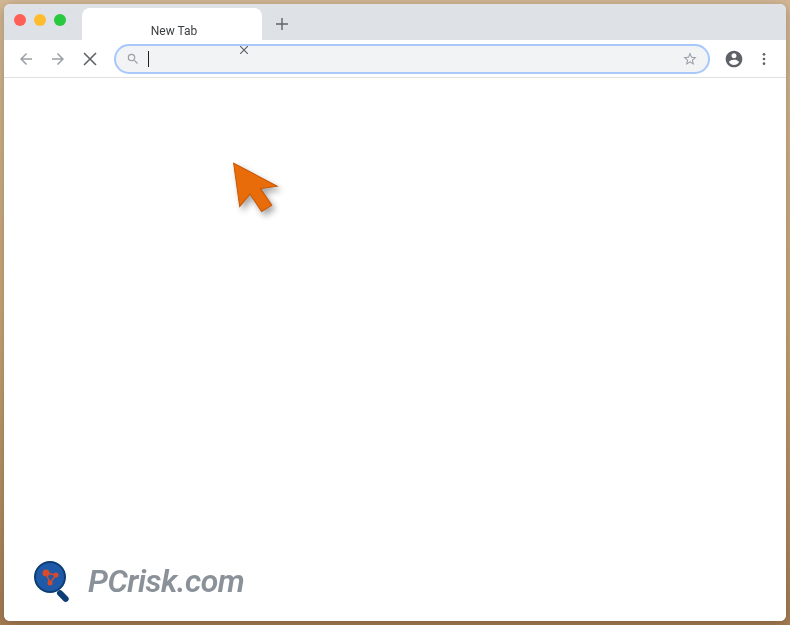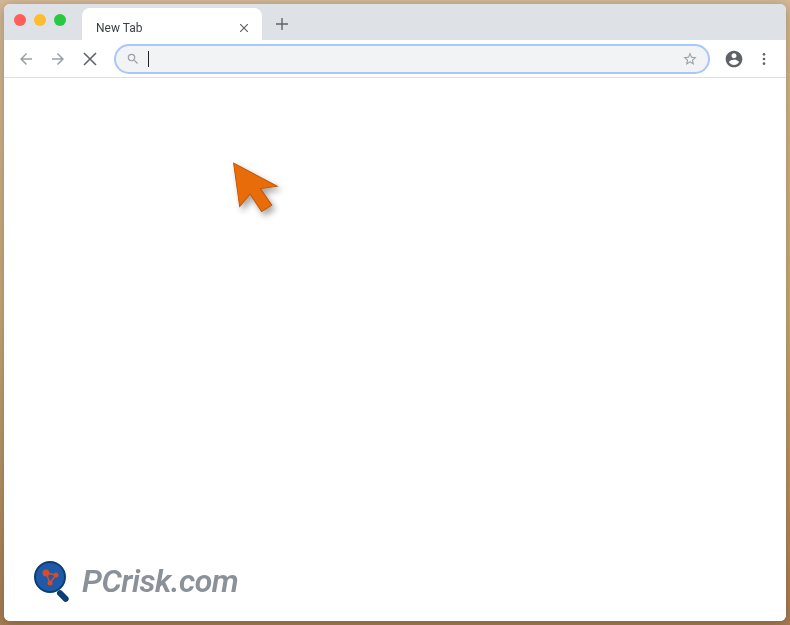--- a/index.html
+++ b/index.html
@@ -46,28 +46,29 @@
       border-radius: 50%;
     }
     .window-btn.close { background: #ff5f57; }
     .window-btn.min { background: #febc2e; }
     .window-btn.max { background: #28c840; }
     .tab {
       margin-left: 70px;
       height: 32px;
       background: #fff;
       border-radius: 8px 8px 0 0;
-      padding: 8px 10px 0 14px;
+      padding: 16px 10px 0 14px;
       display: flex;
       align-items: center;
       gap: 8px;
       min-width: 180px;
       font-size: 12px;
       color: #3c4043;
       position: relative;
+      flex-direction: column;
     }
     .tab::before, .tab::after {
       content: "";
       position: absolute;
       bottom: 0;
       width: 8px;
       height: 8px;
     }
     .tab-close {
       margin-left: auto;
@@ -179,21 +180,21 @@
       top: 78px;
       pointer-events: none;
       filter: drop-shadow(3px 4px 3px rgba(0,0,0,0.35));
     }
     .watermark {
       position: absolute;
       left: 28px;
       bottom: 18px;
       display: flex;
       align-items: center;
-      gap: 6px;
+      gap: 12px;
     }
     .watermark-logo {
       width: 44px;
       height: 44px;
       position: relative;
     }
     .watermark-text {
       font-size: 32px;
       font-style: italic;
       font-weight: 600;

